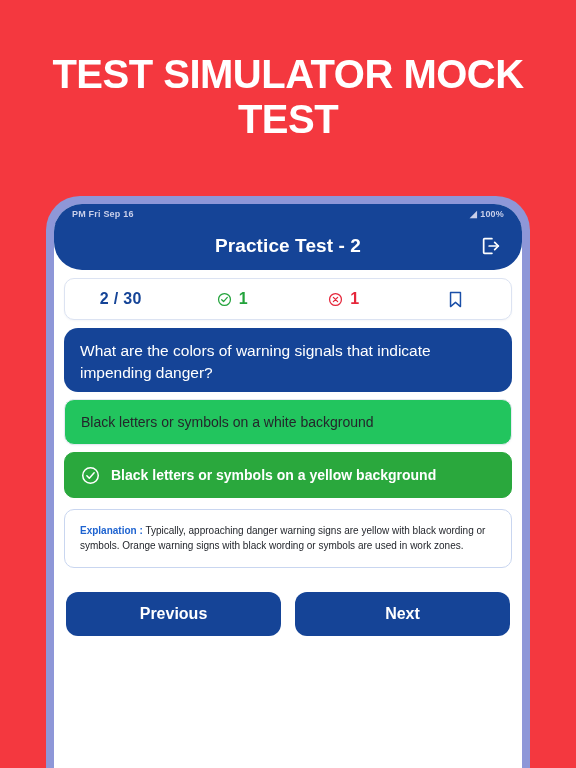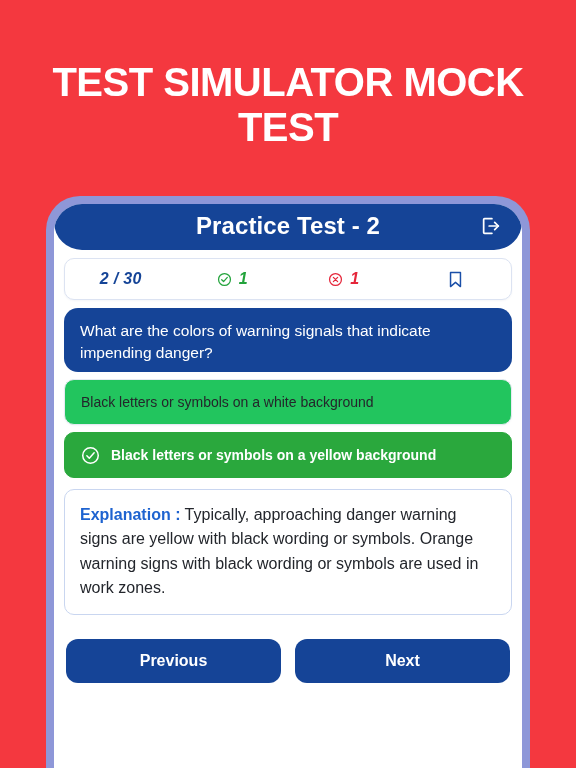--- a/index.html
+++ b/index.html
@@ -6,21 +6,21 @@
   html, body {
     width:576px; height:768px;
     overflow:hidden;
     background:#F4383F;
     font-family:"Liberation Sans", sans-serif;
   }
 
   
   .promo-title{
     position:absolute;
-    left:48px; top:60px;
+    left:48px; top:52px;
     width:480px;
     text-align:center;
     color:#FFFFFF;
     font-size:40px;
     font-weight:bold;
     line-height:1.12;
     letter-spacing:-0.5px;
   }
 
   
@@ -64,21 +64,21 @@
     background:#154497;
     height:48px;
     border-radius:0 0 28px 28px;
     display:flex;
     align-items:center;
     justify-content:center;
     margin-top:-2px;
   }
   .app-bar-title{
     color:#FFFFFF;
-    font-size:24px;
+    font-size:19px;
     font-weight:bold;
     letter-spacing:0.1px;
   }
   .logout-btn{
     position:absolute;
     right:18px; top:50%;
     transform:translateY(-50%);
     width:26px; height:26px;
     display:flex; align-items:center; justify-content:center;
   }
@@ -90,21 +90,20 @@
 
   
   .stats-bar{
     height:42px;
     border:1px solid #DCE3F2;
     border-radius:10px;
     background:#FFFFFF;
     display:flex;
     align-items:center;
     box-shadow:0 1px 2px rgba(30,50,120,.05);
-    font-style:italic;
   }
   .stat-cell{
     flex:1;
     display:flex;
     align-items:center;
     justify-content:center;
     gap:7px;
   }
   .stat-value{ font-size:16px; font-weight:bold; }
   .stat-progress{ color:#154497; letter-spacing:0.3px; }
@@ -149,21 +148,21 @@
     gap:11px;
   }
 
   
   .explanation-card{
     margin-top:11px;
     border:1px solid #C9D6F0;
     border-radius:10px;
     background:#FFFFFF;
     padding:13px 15px 14px 15px;
-    font-size:16px;
+    font-size:10px;
     line-height:1.52;
     color:#23262C;
   }
   .explanation-label{
     color:#1E63D0;
     font-weight:bold;
   }
 
   
   .nav-row{
@@ -187,20 +186,29 @@
   }
 </style>
 </head>
 <body>
 
 <div class="promo-title">TEST SIMULATOR MOCK TEST</div>
 
 <div class="phone-frame">
   <div class="phone-screen">
 
+    <div class="status-bar">
+      <div class="status-left">
+        <span>PM  Fri Sep 16</span>
+      </div>
+      <div class="status-right">
+        <span class="wifi-glyph">◢</span>
+        <span>100%</span>
+      </div>
+    </div>
 
     <div class="app-bar">
       <span class="app-bar-title">Practice Test - 2</span>
       <span class="logout-btn">
         <svg width="22" height="22" viewBox="0 0 24 24" fill="none" stroke="#FFFFFF" stroke-width="1.9" stroke-linecap="round" stroke-linejoin="round">
           <path d="M13 4 H5 a1 1 0 0 0 -1 1 v14 a1 1 0 0 0 1 1 h8"></path>
           <path d="M16 8 l4 4 -4 4"></path>
           <path d="M20 12 H10"></path>
         </svg>
       </span>

